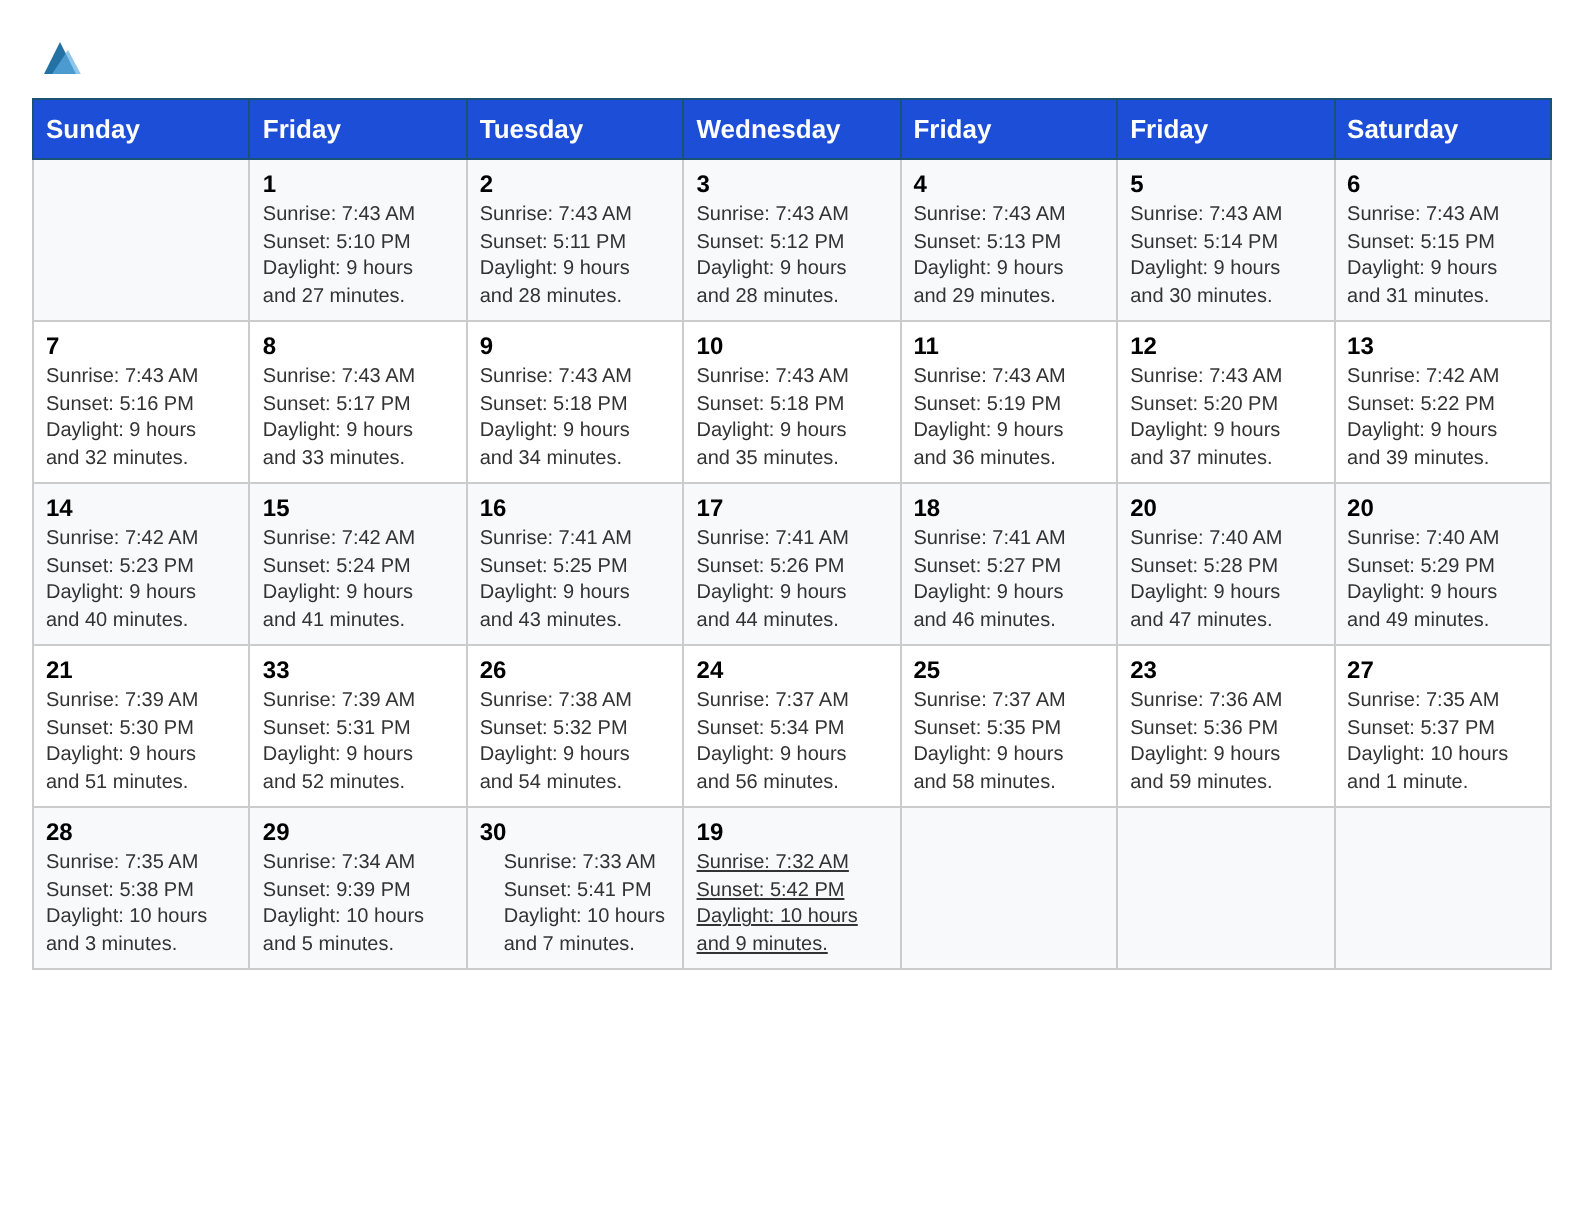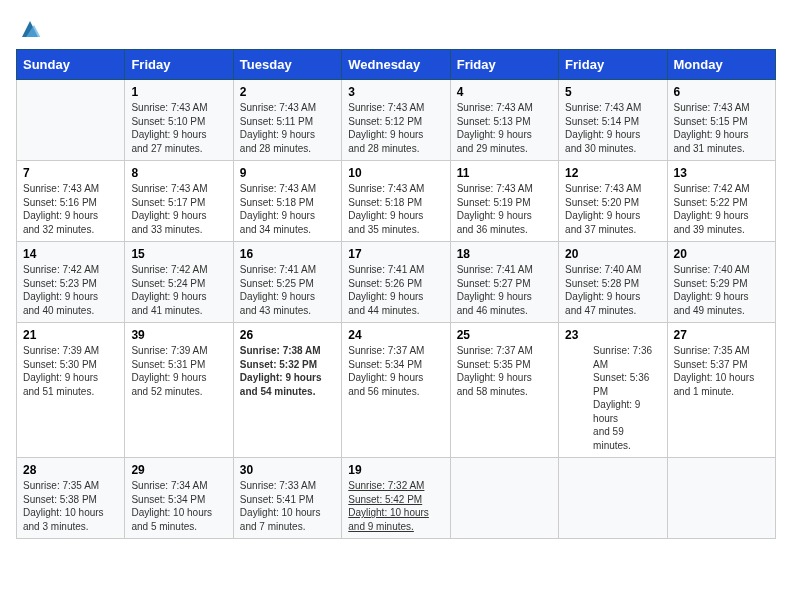--- a/index.html
+++ b/index.html
@@ -103,21 +103,21 @@
 
 <table>
   <thead>
     <tr id="header-row">
         <th>Sunday</th>
         <th>Friday</th>
         <th>Tuesday</th>
         <th>Wednesday</th>
         <th>Friday</th>
         <th>Friday</th>
-        <th>Monday</th>
+        <th>Saturday</th>
       </tr>
   </thead>
   <tbody id="calendar-body">
       <tr>
         <td></td>
         <td>
           <span class="day-number">1</span>
           <div class="day-info" style="white-space: pre-line;">Sunrise: 7:43 AM
 Sunset: 5:10 PM
 Daylight: 9 hours
@@ -263,50 +263,50 @@
       </tr>
       <tr>
         <td>
           <span class="day-number">21</span>
           <div class="day-info" style="white-space: pre-line;">Sunrise: 7:39 AM
 Sunset: 5:30 PM
 Daylight: 9 hours
 and 51 minutes.</div>
         </td>
         <td>
-          <span class="day-number">39</span>
+          <span class="day-number">33</span>
           <div class="day-info" style="white-space: pre-line;">Sunrise: 7:39 AM
 Sunset: 5:31 PM
 Daylight: 9 hours
 and 52 minutes.</div>
         </td>
         <td>
           <span class="day-number">26</span>
-          <div class="day-info" style="white-space: pre-line; font-weight: bold;">Sunrise: 7:38 AM
+          <div class="day-info" style="white-space: pre-line;">Sunrise: 7:38 AM
 Sunset: 5:32 PM
 Daylight: 9 hours
 and 54 minutes.</div>
         </td>
         <td>
           <span class="day-number">24</span>
           <div class="day-info" style="white-space: pre-line;">Sunrise: 7:37 AM
 Sunset: 5:34 PM
 Daylight: 9 hours
 and 56 minutes.</div>
         </td>
         <td>
           <span class="day-number">25</span>
           <div class="day-info" style="white-space: pre-line;">Sunrise: 7:37 AM
 Sunset: 5:35 PM
 Daylight: 9 hours
 and 58 minutes.</div>
         </td>
         <td>
           <span class="day-number">23</span>
-          <div class="day-info" style="white-space: pre-line; margin-left: 28px;">Sunrise: 7:36 AM
+          <div class="day-info" style="white-space: pre-line;">Sunrise: 7:36 AM
 Sunset: 5:36 PM
 Daylight: 9 hours
 and 59 minutes.</div>
         </td>
         <td>
           <span class="day-number">27</span>
           <div class="day-info" style="white-space: pre-line;">Sunrise: 7:35 AM
 Sunset: 5:37 PM
 Daylight: 10 hours
 and 1 minute.</div>
@@ -316,27 +316,27 @@
         <td>
           <span class="day-number">28</span>
           <div class="day-info" style="white-space: pre-line;">Sunrise: 7:35 AM
 Sunset: 5:38 PM
 Daylight: 10 hours
 and 3 minutes.</div>
         </td>
         <td>
           <span class="day-number">29</span>
           <div class="day-info" style="white-space: pre-line;">Sunrise: 7:34 AM
-Sunset: 5:34 PM
+Sunset: 9:39 PM
 Daylight: 10 hours
 and 5 minutes.</div>
         </td>
         <td>
           <span class="day-number">30</span>
-          <div class="day-info" style="white-space: pre-line;">Sunrise: 7:33 AM
+          <div class="day-info" style="white-space: pre-line; margin-left: 12px;">Sunrise: 7:33 AM
 Sunset: 5:41 PM
 Daylight: 10 hours
 and 7 minutes.</div>
         </td>
         <td>
           <span class="day-number">19</span>
           <div class="day-info" style="white-space: pre-line; text-decoration: underline;">Sunrise: 7:32 AM
 Sunset: 5:42 PM
 Daylight: 10 hours
 and 9 minutes.</div>

